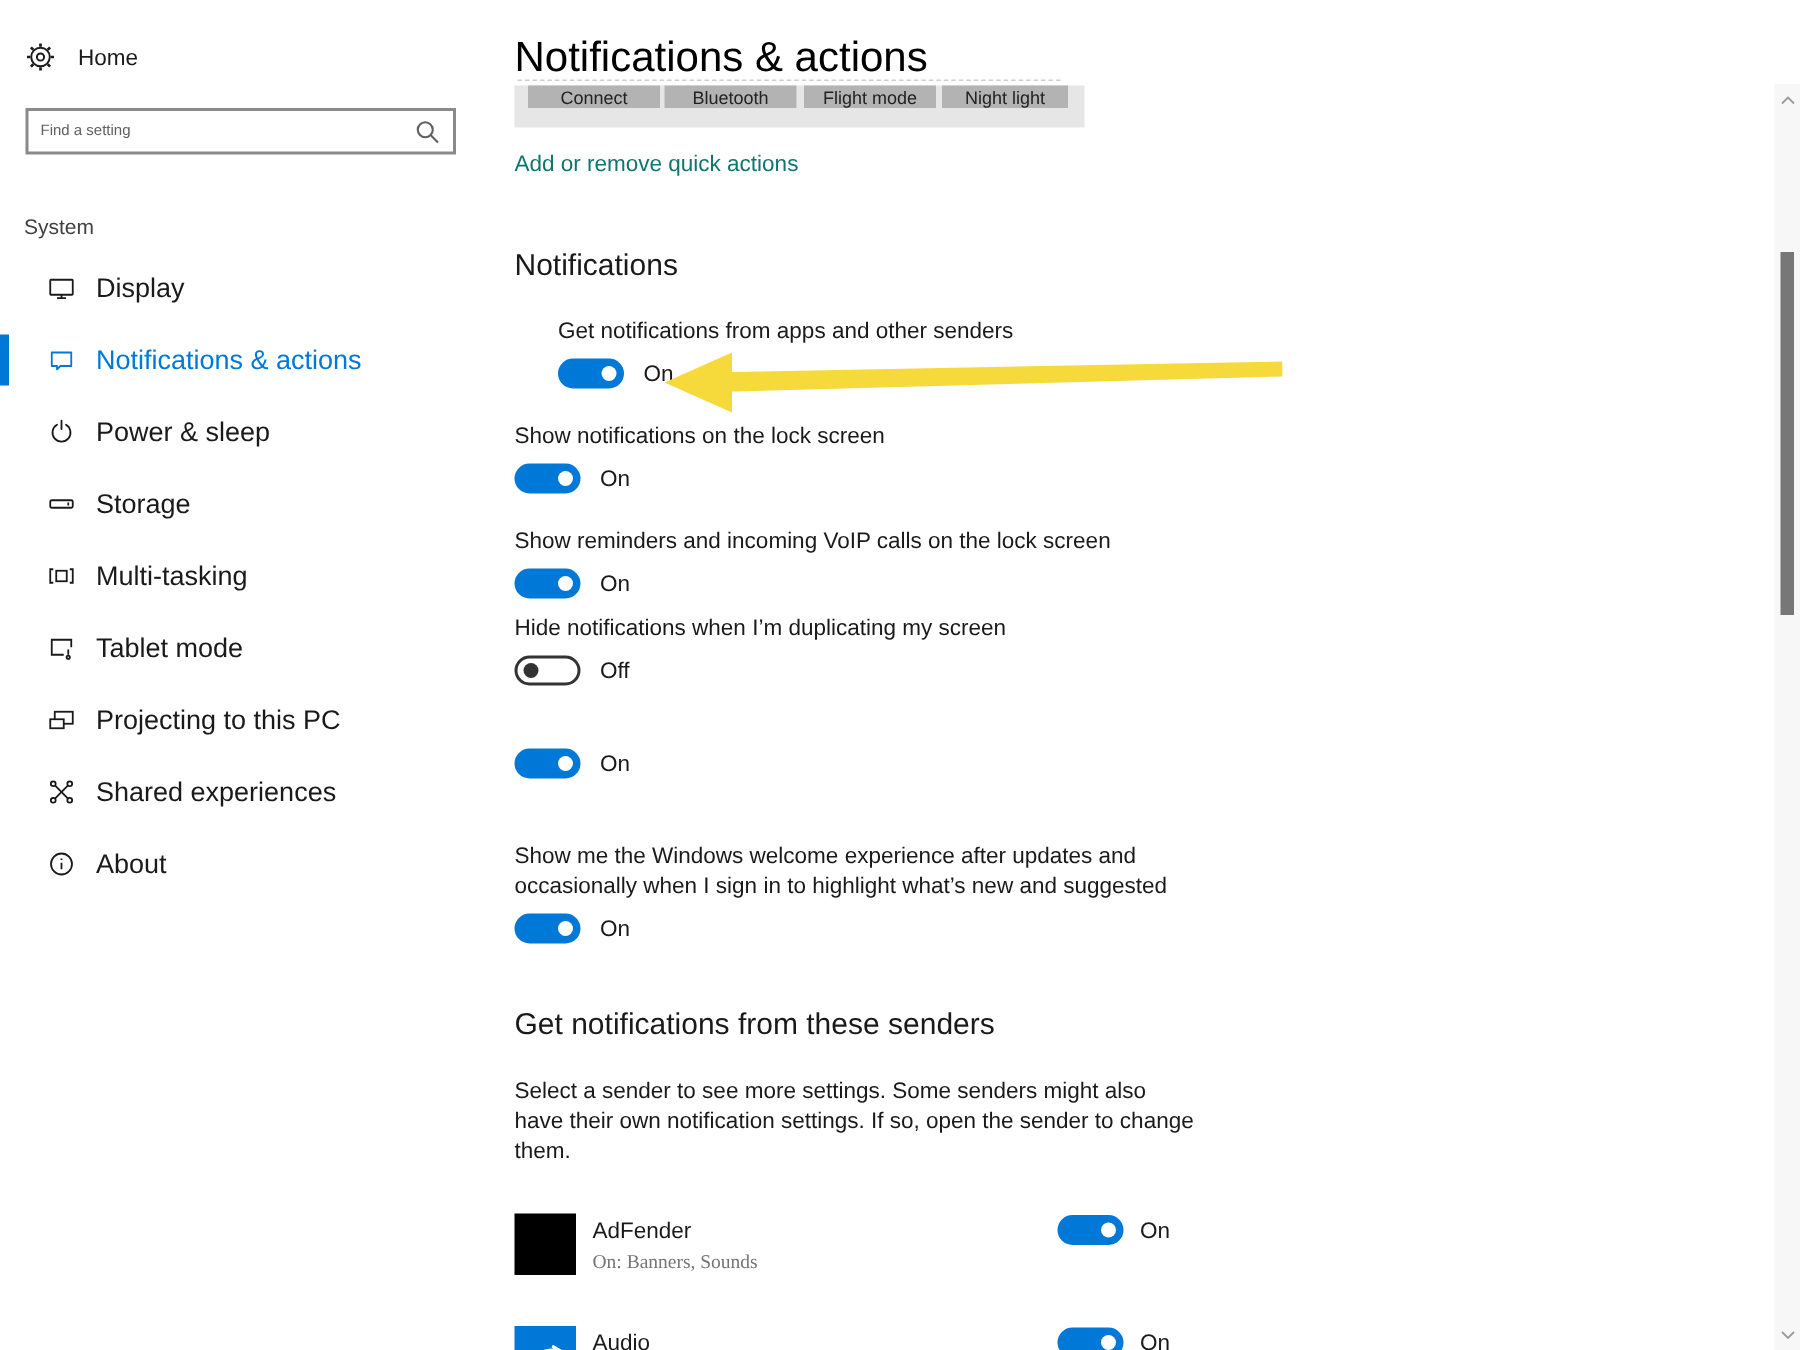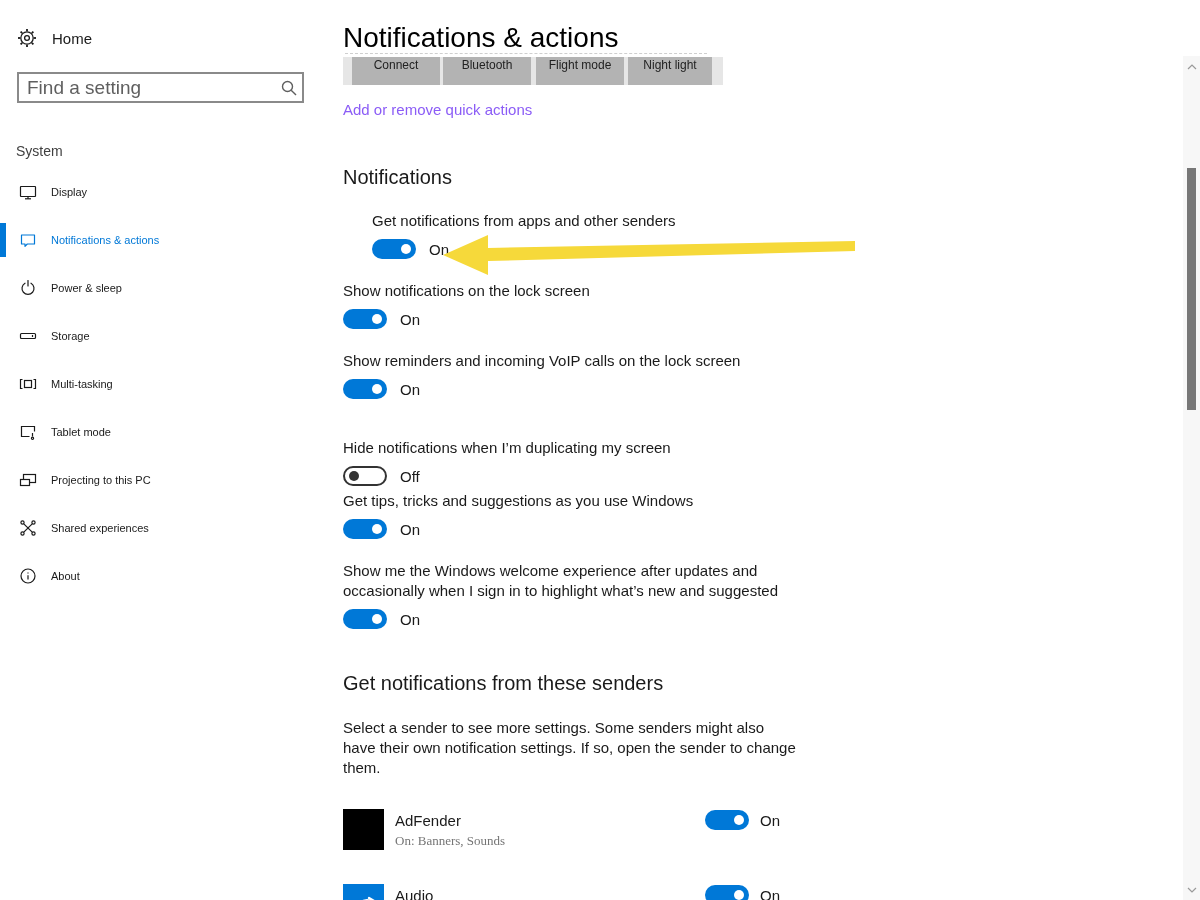--- a/index.html
+++ b/index.html
@@ -6,45 +6,45 @@
   html,body { width:1200px; height:900px; overflow:hidden; background:#ffffff;
               font-family:"Liberation Sans", sans-serif; color:#1a1a1a; }
   .abs { position:absolute; }
 
   
   #sidebar { position:absolute; left:0; top:0; width:343px; height:900px; background:#fff; }
   .home-row { position:absolute; left:17px; top:28px; display:flex; align-items:center; gap:15px;
               font-size:15px; cursor:pointer; }
   .search-box { position:absolute; left:17px; top:72px; width:287px; height:31px;
                 border:2px solid #8a8a8a; background:#fff; display:flex; align-items:center; }
-  .search-box input { flex:1; border:none; outline:none; font-size:19px; padding:0 8px;
+  .search-box input { flex:1; border:none; outline:none; font-size:10px; padding:0 8px;
                       font-family:"Liberation Sans", sans-serif; color:#1a1a1a; background:transparent; }
   .search-box input::placeholder { color:#5f5f5f; opacity:1; }
   .search-glyph { width:18px; height:18px; margin-right:8px; flex:0 0 auto; }
   .side-section { position:absolute; left:16px; top:143px; font-size:14px; color:#404040; }
   .nav { position:absolute; left:0; top:168px; width:343px; }
   .nav-item { position:relative; height:48px; display:flex; align-items:center; gap:14px;
-              padding-left:19px; font-size:11px; cursor:pointer; }
+              padding-left:32px; font-size:18px; cursor:pointer; }
   .nav-item .sel-bar { display:none; }
   .nav-item.selected { color:#0078d7; }
   .nav-item.selected .sel-bar { display:block; position:absolute; left:0; top:7px; width:6px; height:34px;
                                 background:#0078d7; }
   .nav-icon { width:18px; height:18px; flex:0 0 auto; }
   .nav-icon svg, .home-row svg { display:block; }
 
   
   #main { position:absolute; left:343px; top:0; width:840px; height:900px; }
   .page-title { position:absolute; left:0; top:22px; font-size:28px; font-weight:300; color:#000; }
 
   .tiles-cut-line { position:absolute; left:2px; top:53px; width:362px; border-top:1px dashed #cfcfcf; }
   .tiles-strip { position:absolute; left:0; top:57px; width:380px; height:28px; background:#e6e6e6; }
-  .qa-tile { position:absolute; top:0; height:28px; background:#b3b3b3; color:#222;
+  .qa-tile { position:absolute; top:0; height:15px; background:#b3b3b3; color:#222;
              font-size:12px; line-height:17px; text-align:center; overflow:hidden; cursor:pointer; }
 
-  .link { position:absolute; left:0; top:101px; font-size:15px; color:#8b5cf6; cursor:pointer; }
+  .link { position:absolute; left:0; top:101px; font-size:15px; color:#0f766e; cursor:pointer; }
 
   .section-heading { font-size:20px; font-weight:400; color:#1a1a1a; }
 
   .setting-group { position:absolute; left:0; width:500px; }
   .setting-label { font-size:15px; line-height:20px; }
   .toggle-row { display:flex; align-items:center; gap:13px; margin-top:8px; }
   .toggle { width:44px; height:20px; border-radius:10px; position:relative; cursor:pointer; flex:0 0 auto; }
   .toggle.on { background:#0078d7; }
   .toggle.on .knob { position:absolute; right:5px; top:5px; width:10px; height:10px;
                      border-radius:50%; background:#fff; }
@@ -264,32 +264,31 @@
   <div class="setting-group" style="top:351px;">
     <div class="setting-label">Show reminders and incoming VoIP calls on the lock screen</div>
     <div class="toggle-row">
       <div class="toggle on">
           <div class="knob"></div>
         </div>
       <span class="state-text">On</span>
     </div>
   </div>
 
-  <div class="setting-group" style="top:438px;">
+  <div class="setting-group" style="top:409px;">
     <div class="setting-label">Hide notifications when I’m duplicating my screen</div>
     <div class="toggle-row">
       <div class="toggle off">
           <div class="knob"></div>
         </div>
       <span class="state-text">Off</span>
     </div>
   </div>
 
   <div class="setting-group" style="top:491px;">
-    <div class="setting-label">Get tips, tricks and suggestions as you use Windows</div>
     <div class="toggle-row">
       <div class="toggle on">
           <div class="knob"></div>
         </div>
       <span class="state-text">On</span>
     </div>
   </div>
 
   <div class="setting-group" style="top:561px; width:450px;">
     <div class="setting-label">Show me the Windows welcome experience after updates and occasionally when I sign in to highlight what’s new and suggested</div>

